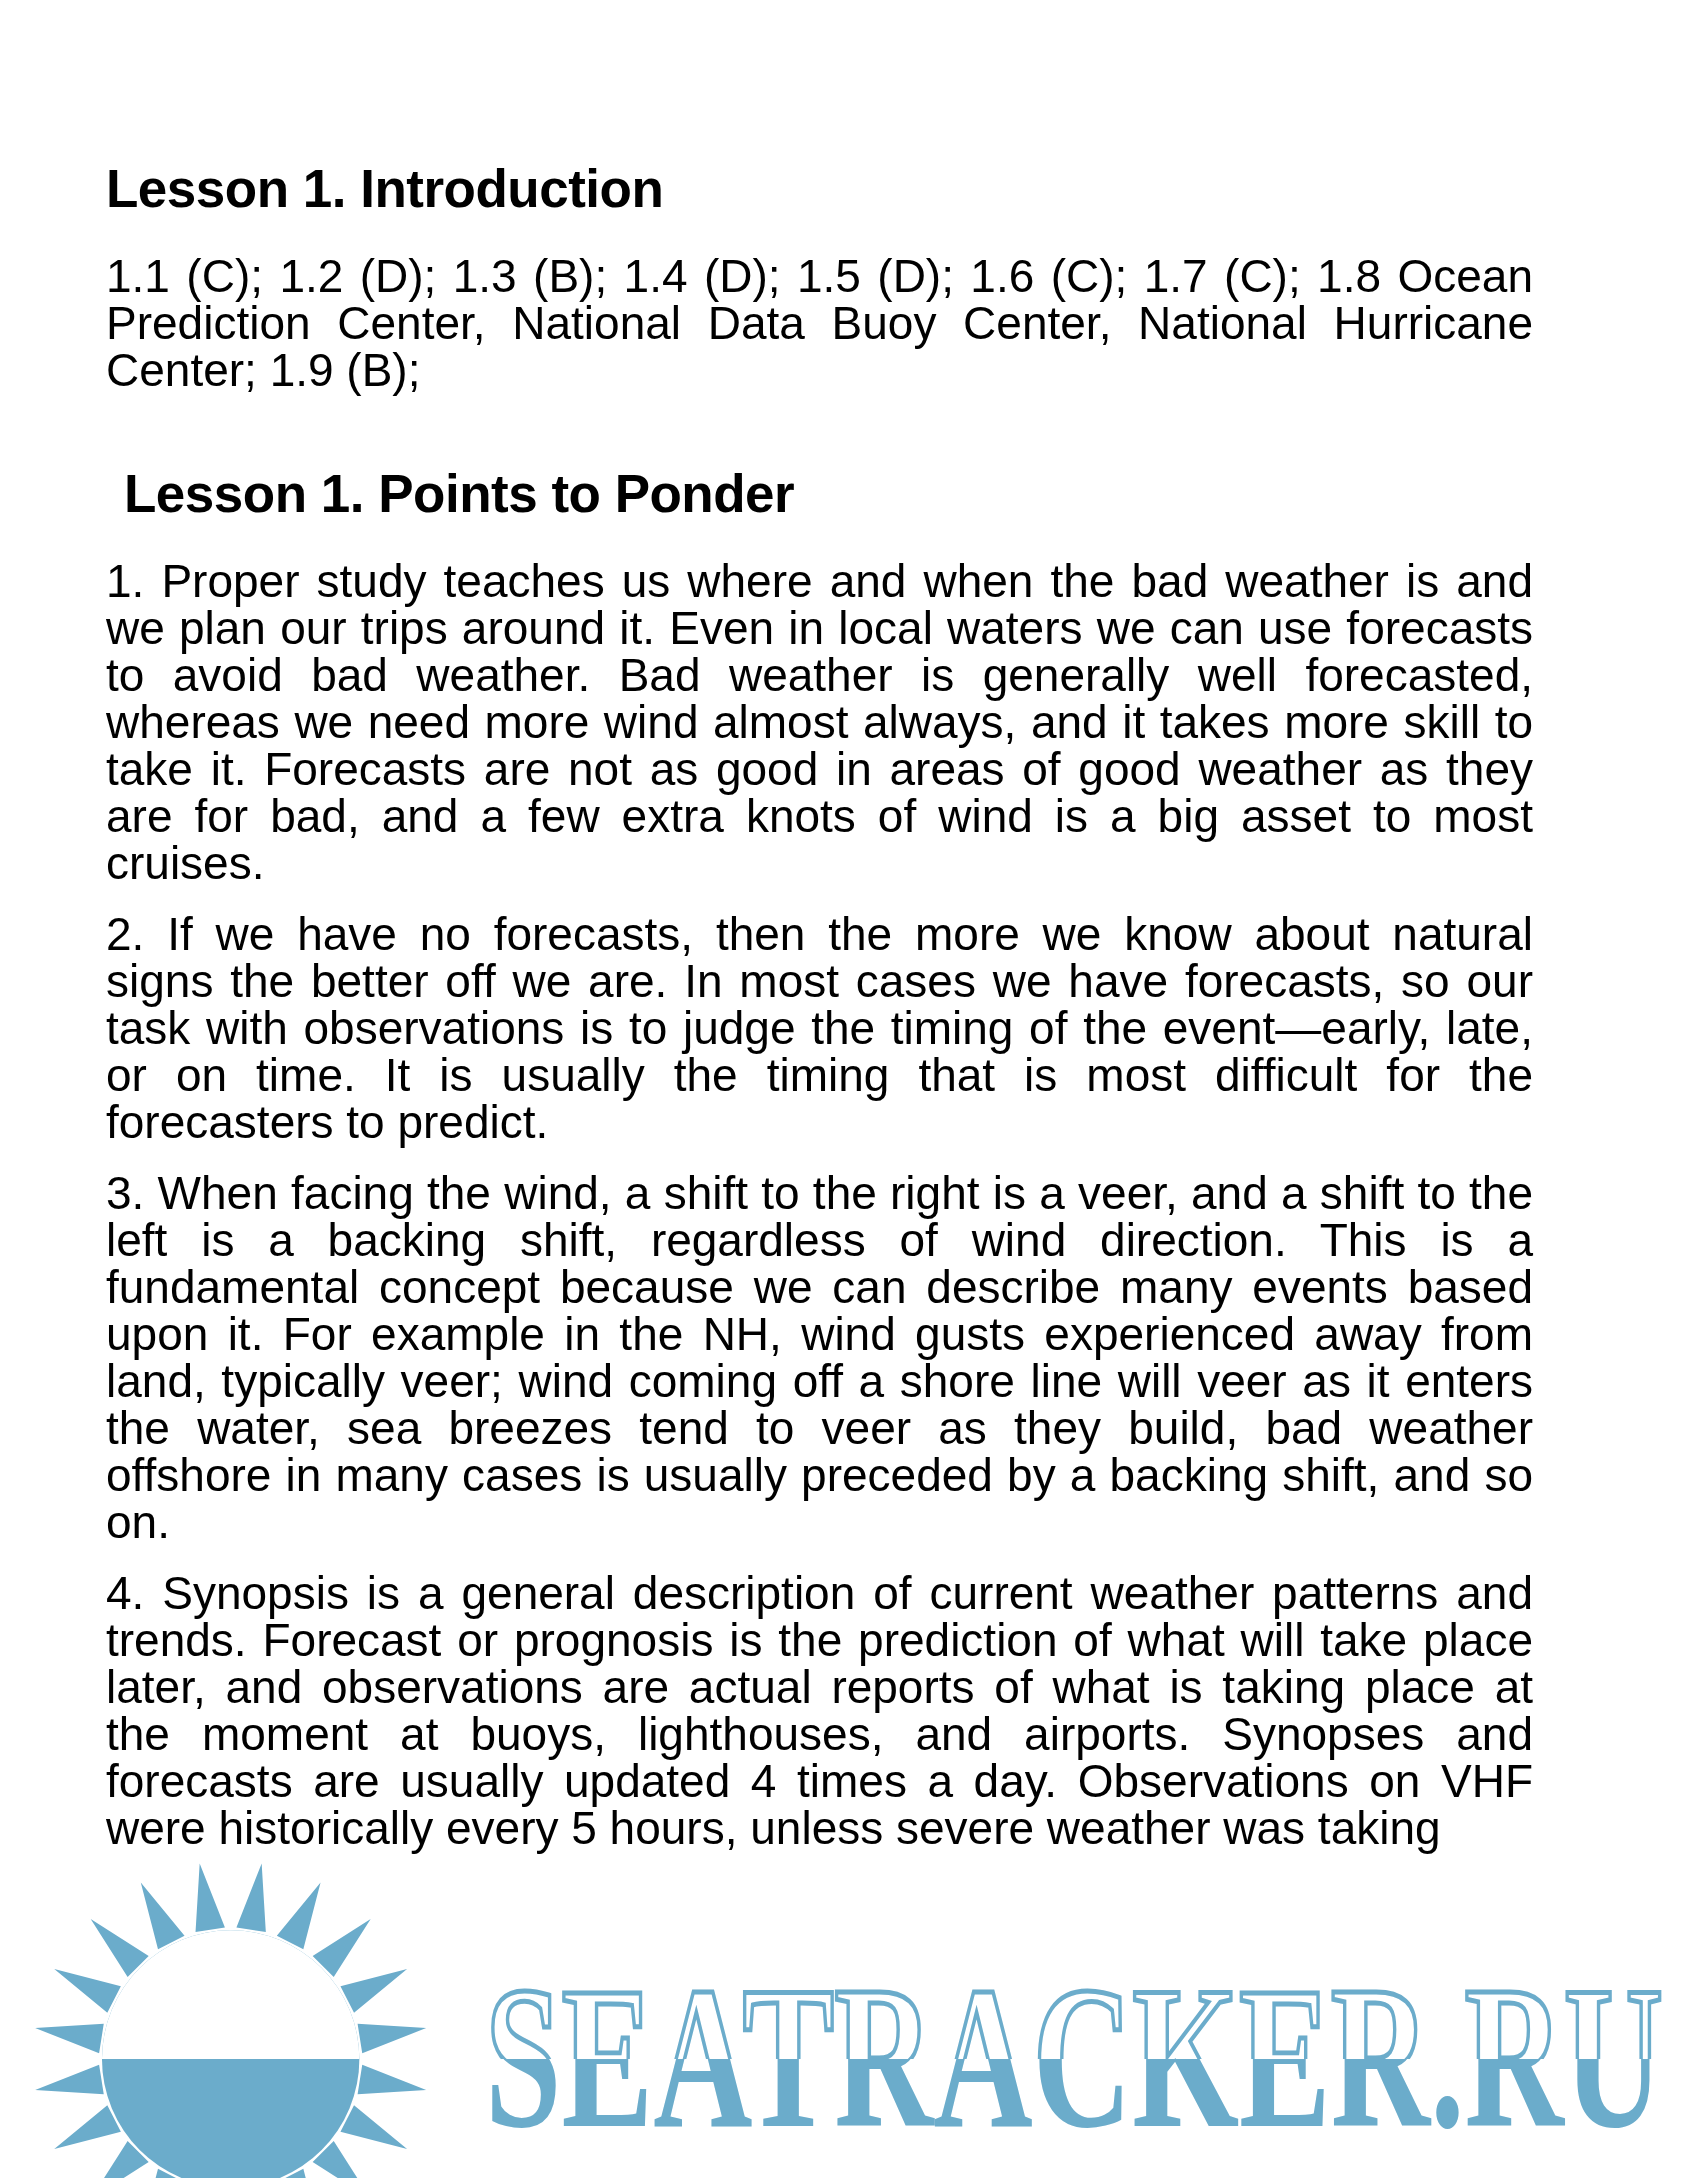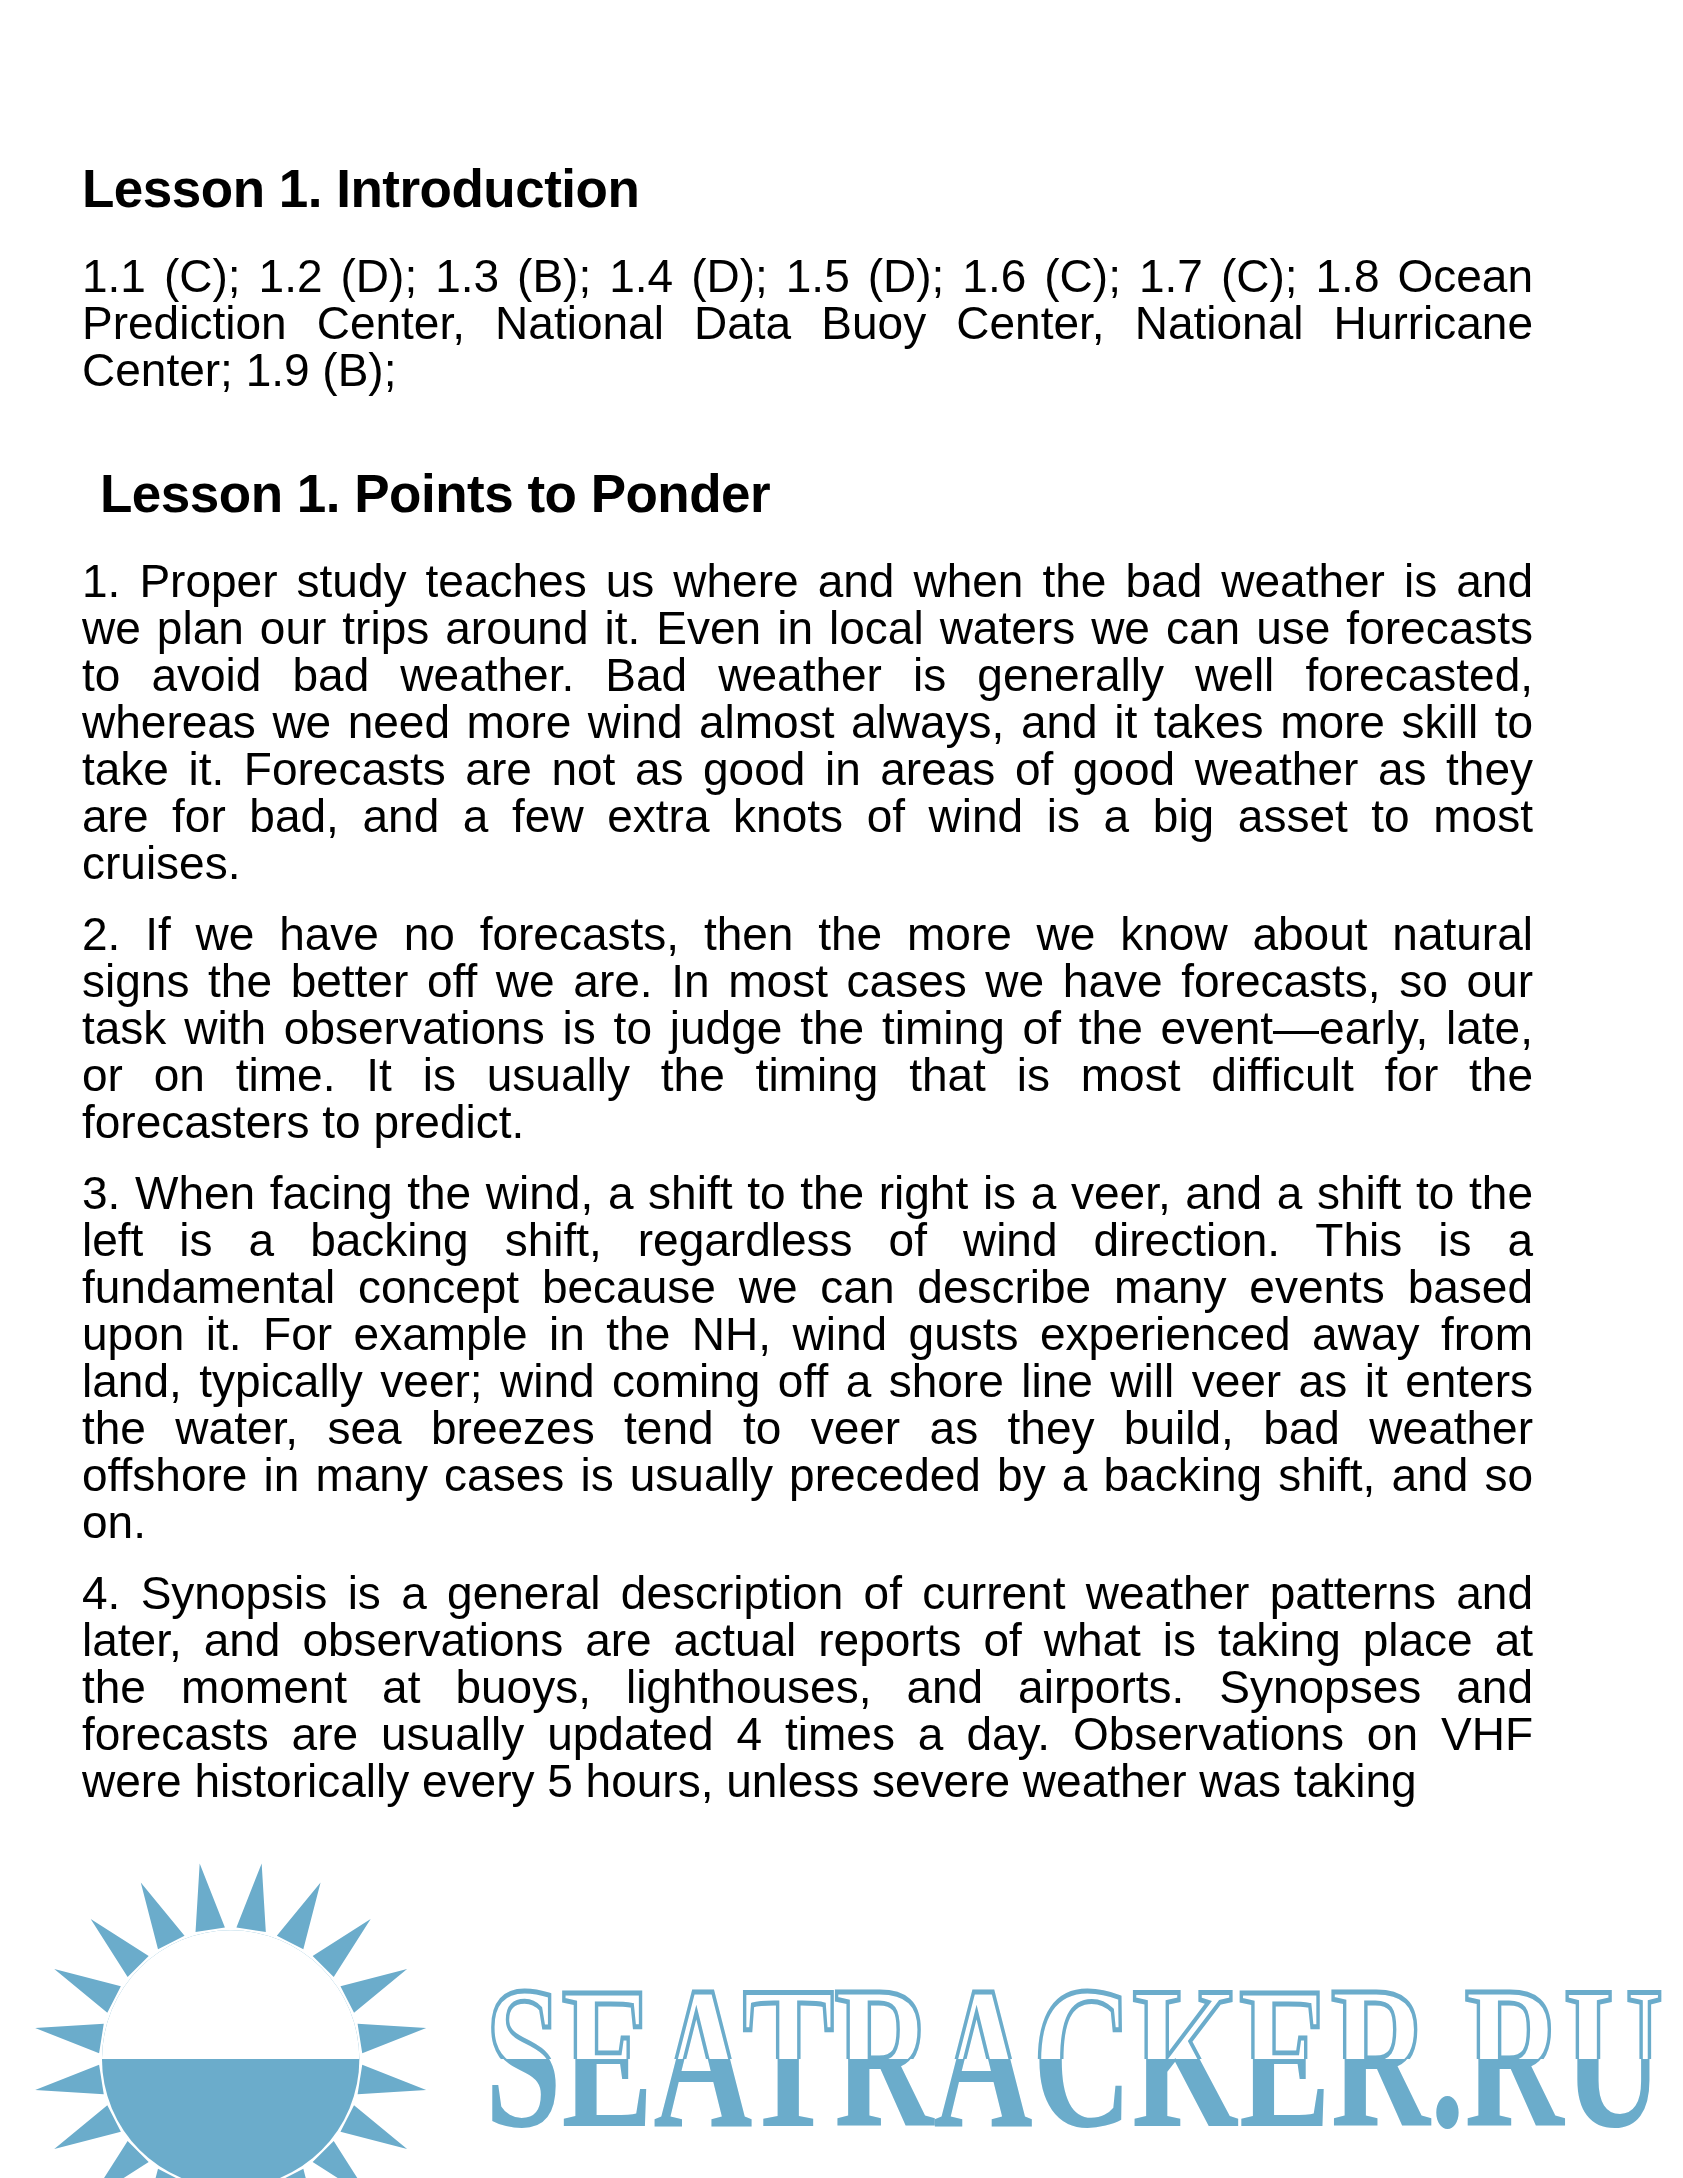--- a/index.html
+++ b/index.html
@@ -6,21 +6,21 @@
   body {
     width: 1683px; height: 2178px;
     background: #ffffff;
     overflow: hidden;
     position: relative;
     font-family: "Liberation Sans", sans-serif;
     color: #000000;
   }
   .page {
     position: absolute; inset: 0;
-    padding: 158px 150px 0 82px;
+    padding: 158px 150px 0 106px;
     box-sizing: border-box;
   }
   h1.heading {
     font-size: 53px; line-height: 61px;
     font-weight: bold;
     margin: 0 0 34px 0;
     letter-spacing: -0.5px;
   }
   h1.heading.second { margin-top: 69px; margin-left: 18px; }
   .para { margin: 0 0 24px 0; }
@@ -83,20 +83,21 @@
         <div class="line">left is a backing shift, regardless of wind direction. This is a</div>
         <div class="line">fundamental concept because we can describe many events based</div>
         <div class="line">upon it. For example in the NH, wind gusts experienced away from</div>
         <div class="line">land, typically veer; wind coming off a shore line will veer as it enters</div>
         <div class="line">the water, sea breezes tend to veer as they build, bad weather</div>
         <div class="line">offshore in many cases is usually preceded by a backing shift, and so</div>
         <div class="line last">on.</div>
       </div>
       <div class="para">
         <div class="line">4. Synopsis is a general description of current weather patterns and</div>
+        <div class="line">trends. Forecast or prognosis is the prediction of what will take place</div>
         <div class="line">later, and observations are actual reports of what is taking place at</div>
         <div class="line">the moment at buoys, lighthouses, and airports. Synopses and</div>
         <div class="line">forecasts are usually updated 4 times a day. Observations on VHF</div>
         <div class="line last">were historically every 5 hours, unless severe weather was taking</div>
       </div>
     </div>
 
 </div>
 
 <svg class="watermark" viewBox="0 0 1700 340" xmlns="http://www.w3.org/2000/svg">

